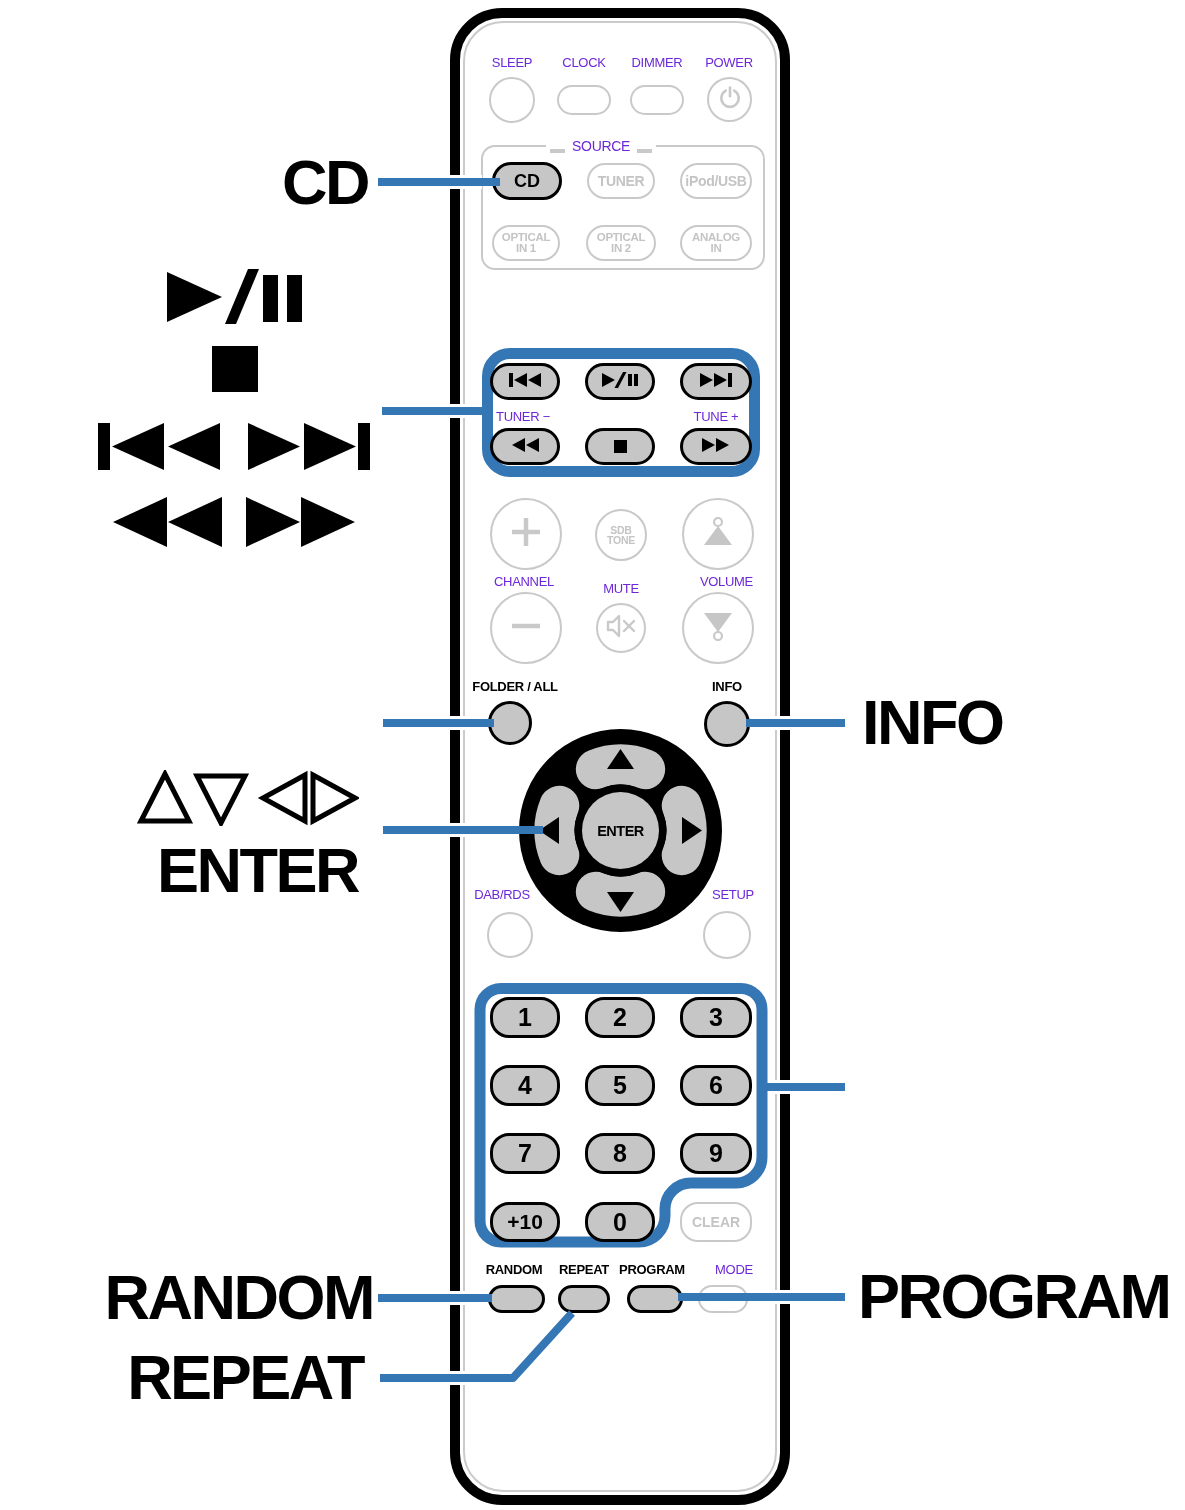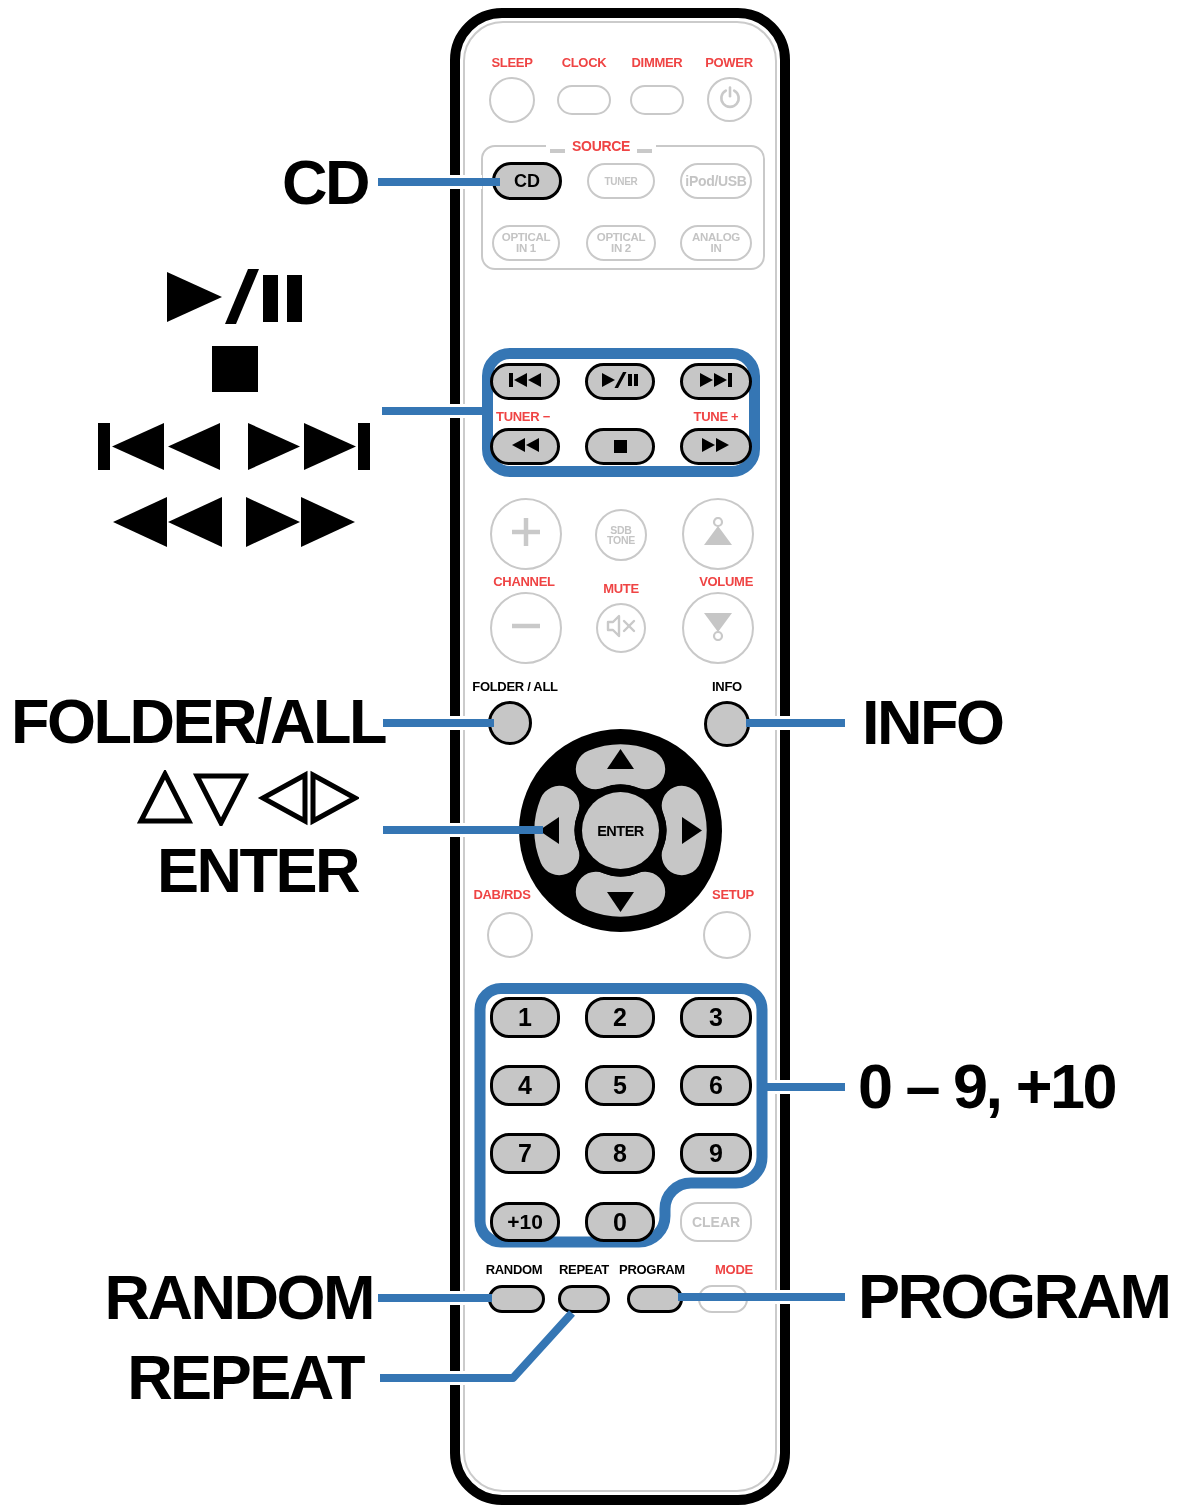--- a/index.html
+++ b/index.html
@@ -4,21 +4,21 @@
 <style>
   html,body{margin:0;padding:0;background:#fff;}
   #canvas{position:relative;width:1185px;height:1510px;background:#fff;overflow:hidden;
           font-family:"Liberation Sans",sans-serif;}
   .abs{position:absolute;}
   
   #remote{position:absolute;left:450px;top:8px;width:340px;height:1497px;}
   .remote-border{position:absolute;left:0;top:0;right:0;bottom:0;border:10px solid #000;border-radius:52px;background:#fff;}
   .remote-innerline{position:absolute;left:13px;top:13px;right:13px;bottom:13px;border:2px solid #cbcbcb;border-radius:40px;}
   
-  .glabel{color:#ef4444;font-weight:700;font-size:13px;letter-spacing:-.3px;text-align:center;line-height:13px;white-space:nowrap;}
+  .glabel{color:#6d28d9;font-weight:400;font-size:13px;letter-spacing:-.3px;text-align:center;line-height:13px;white-space:nowrap;}
   .klabel{color:#000;font-weight:700;font-size:13px;letter-spacing:-.3px;text-align:center;line-height:13px;white-space:nowrap;}
   .pill-off{border:2.5px solid #c9c9c9;border-radius:18px;color:#c4c4c4;display:flex;align-items:center;justify-content:center;
             font-weight:700;box-sizing:border-box;background:#fff;}
   .pill-on{background:#c6c6c6;border:3px solid #000;border-radius:19px;color:#000;display:flex;align-items:center;justify-content:center;
            font-weight:700;box-sizing:border-box;}
   .circle-off{border:2.5px solid #c9c9c9;border-radius:50%;box-sizing:border-box;background:#fff;display:flex;align-items:center;justify-content:center;}
   .circle-on{background:#c6c6c6;border:3px solid #000;border-radius:50%;box-sizing:border-box;}
   .two-line{display:flex;flex-direction:column;align-items:center;line-height:11px;font-size:11.5px;letter-spacing:-.3px;}
   
   .bigtext{position:absolute;font-weight:700;font-size:63px;letter-spacing:-2.5px;line-height:50px;color:#000;white-space:nowrap;}
@@ -52,21 +52,21 @@
       </span>
     </div>
 
     <div class="abs" style="left:31px;top:137px;width:284px;height:125px;border:2px solid #c9c9c9;border-radius:14px;box-sizing:border-box;"></div>
     <div class="abs" style="left:96px;top:130px;height:15px;background:#fff;padding:0 4px;display:flex;align-items:flex-end;gap:7px;">
       <span style="width:15px;height:4px;background:#c9c9c9;display:inline-block;"></span>
       <span class="glabel" style="font-size:14px;">SOURCE</span>
       <span style="width:15px;height:4px;background:#c9c9c9;display:inline-block;"></span>
     </div>
     <div class="abs pill-on" style="left:42px;top:154px;width:70px;height:38px;font-size:18px;">CD</div>
-    <div class="abs pill-off" style="left:137px;top:155px;width:68px;height:36px;font-size:10px;letter-spacing:-.3px;">TUNER</div>
+    <div class="abs pill-off" style="left:137px;top:155px;width:68px;height:36px;font-size:14px;letter-spacing:-.3px;">TUNER</div>
     <div class="abs pill-off" style="left:230px;top:155px;width:72px;height:36px;font-size:14px;letter-spacing:-.3px;">iPod/USB</div>
     <div class="abs pill-off two-line" style="left:42px;top:217px;width:68px;height:36px;">
       <span>OPTICAL</span>
         <span>IN 1</span>
     </div>
     <div class="abs pill-off two-line" style="left:136px;top:217px;width:70px;height:36px;">
       <span>OPTICAL</span>
         <span>IN 2</span>
     </div>
     <div class="abs pill-off two-line" style="left:230px;top:217px;width:72px;height:36px;">
@@ -266,31 +266,29 @@
   </div>
   <div class="abs" style="left:110px;top:497px;">
     <svg width="248" height="50" viewBox="0 0 248 50">
         <polygon points="57,0 3,25 57,50" fill="#000"></polygon>
         <polygon points="112,0 58,25 112,50" fill="#000"></polygon>
         <polygon points="136,0 190,25 136,50" fill="#000"></polygon>
         <polygon points="191,0 245,25 191,50" fill="#000"></polygon>
       </svg>
   </div>
 
-  <div class="bigtext" style="right:800px;top:696px;">FOLDER/ALL</div>
   <div class="abs" style="left:137px;top:770px;">
     <svg width="222" height="56" viewBox="0 0 222 56">
       <polygon points="28,4 4,51 52,51" fill="none" stroke="#000" stroke-width="5"></polygon>
       <polygon points="60,6 108,6 84,53" fill="none" stroke="#000" stroke-width="5"></polygon>
       <polygon points="168,5 168,51 126,28" fill="none" stroke="#000" stroke-width="5"></polygon>
       <polygon points="176,5 218,28 176,51" fill="none" stroke="#000" stroke-width="5"></polygon>
     </svg>
   </div>
   <div class="bigtext" style="right:827px;top:845px;">ENTER</div>
 
   <div class="bigtext" style="right:812px;top:1272px;">RANDOM</div>
   <div class="bigtext" style="right:822px;top:1352px;">REPEAT</div>
 
   <div class="bigtext" style="left:862px;top:697px;">INFO</div>
-  <div class="bigtext" style="left:858px;top:1061px;">0 – 9, +10</div>
   <div class="bigtext" style="left:858px;top:1271px;">PROGRAM</div>
 
 </div>
 
 </body></html>

